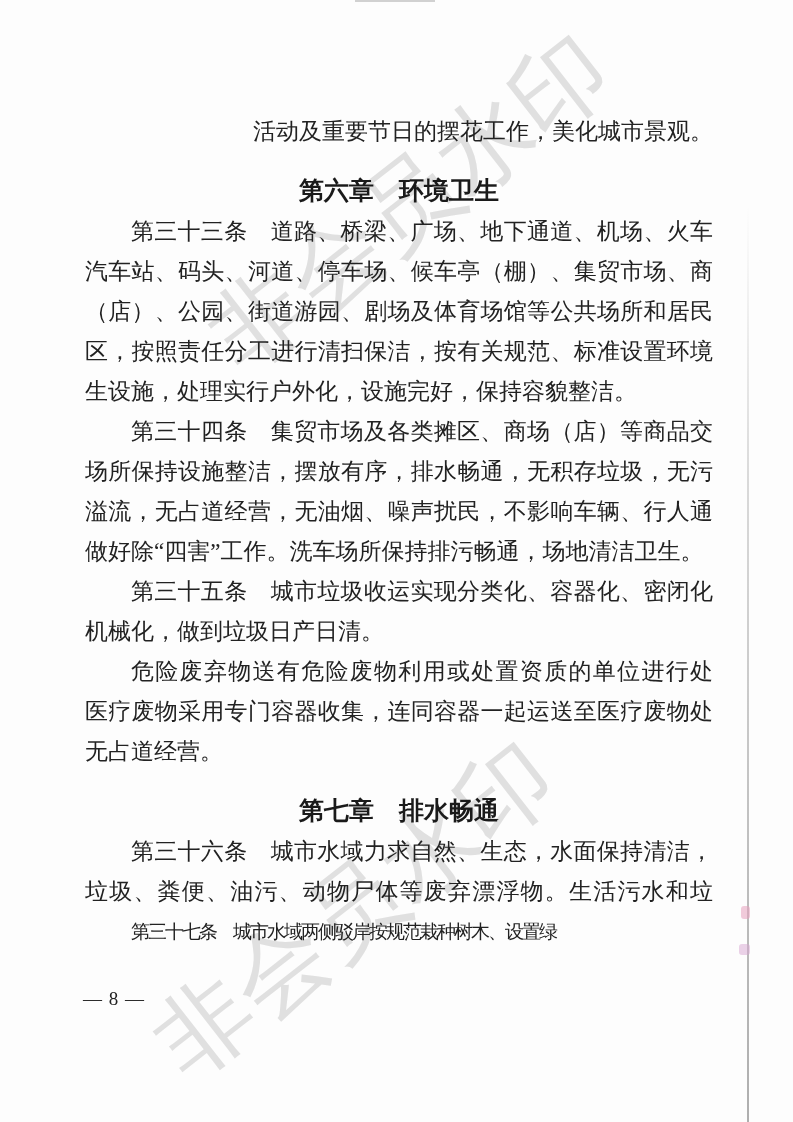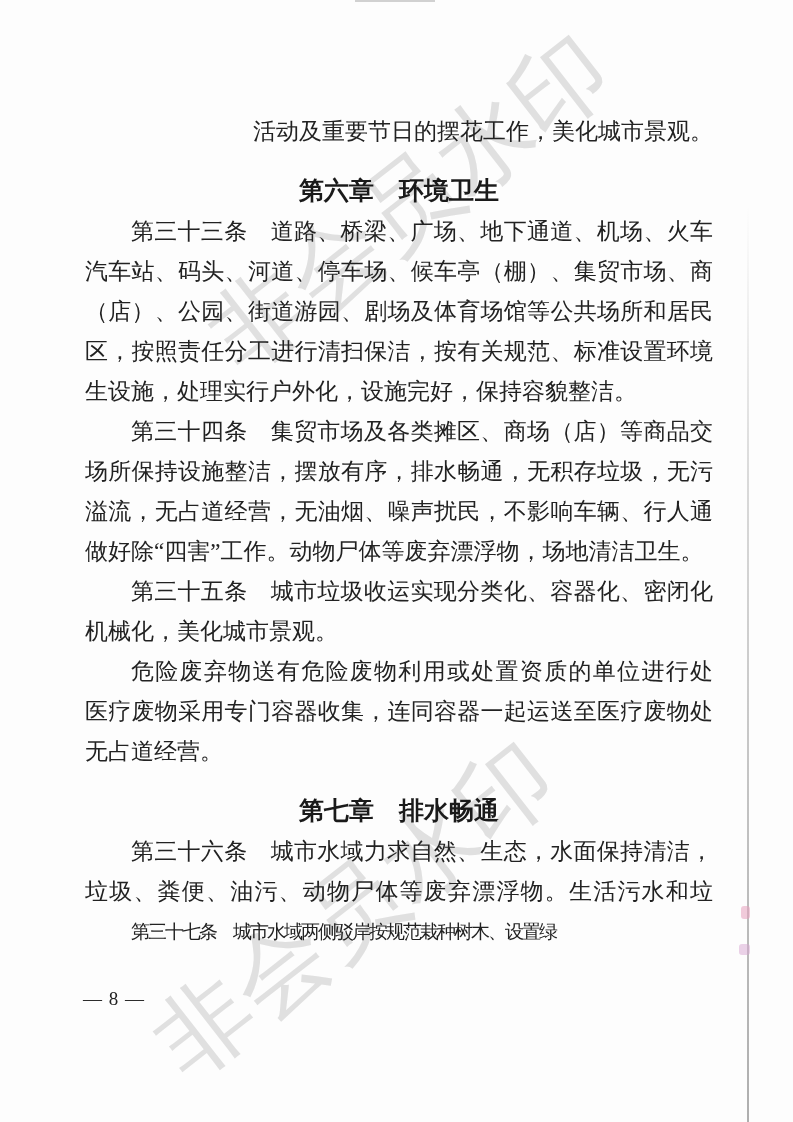--- a/index.html
+++ b/index.html
@@ -117,23 +117,23 @@
       <div class="line body">活动及重要节日的摆花工作，美化城市景观。</div>
       <div class="line heading">第六章　环境卫生</div>
       <div class="line body fill indent">第三十三条　道路、桥梁、广场、地下通道、机场、火车站、</div>
       <div class="line body fill">汽车站、码头、河道、停车场、候车亭（棚）、集贸市场、商场</div>
       <div class="line body fill">（店）、公园、街道游园、剧场及体育场馆等公共场所和居民小</div>
       <div class="line body fill">区，按照责任分工进行清扫保洁，按有关规范、标准设置环境卫</div>
       <div class="line body">生设施，处理实行户外化，设施完好，保持容貌整洁。</div>
       <div class="line body fill indent">第三十四条　集贸市场及各类摊区、商场（店）等商品交易</div>
       <div class="line body fill">场所保持设施整洁，摆放有序，排水畅通，无积存垃圾，无污水</div>
       <div class="line body fill">溢流，无占道经营，无油烟、噪声扰民，不影响车辆、行人通行，</div>
-      <div class="line body">做好除“四害”工作。动物尸体等废弃漂浮物，场地清洁卫生。</div>
+      <div class="line body">做好除“四害”工作。洗车场所保持排污畅通，场地清洁卫生。</div>
       <div class="line body fill indent">第三十五条　城市垃圾收运实现分类化、容器化、密闭化和</div>
-      <div class="line body">机械化，美化城市景观。</div>
+      <div class="line body">机械化，做到垃圾日产日清。</div>
       <div class="line body fill indent">危险废弃物送有危险废物利用或处置资质的单位进行处理，</div>
       <div class="line body fill">医疗废物采用专门容器收集，连同容器一起运送至医疗废物处置</div>
       <div class="line body">无占道经营。</div>
       <div class="line heading">第七章　排水畅通</div>
       <div class="line body fill indent">第三十六条　城市水域力求自然、生态，水面保持清洁，无</div>
       <div class="line body fill">垃圾、粪便、油污、动物尸体等废弃漂浮物。生活污水和垃圾、</div>
       <div class="line body indent compact">第三十七条　城市水域两侧驳岸按规范栽种树木、设置绿</div>
     </div>
 
   <div class="page-number">— 8 —</div>

